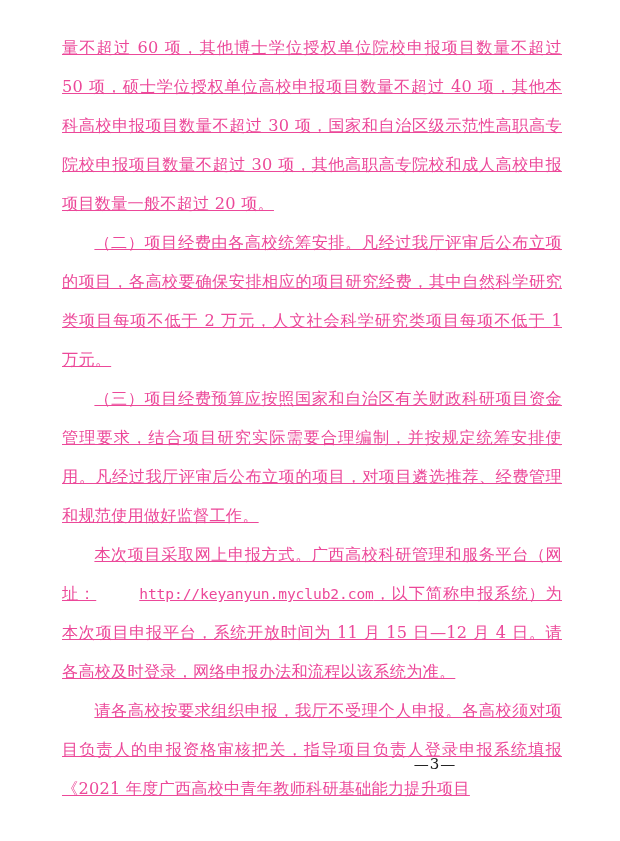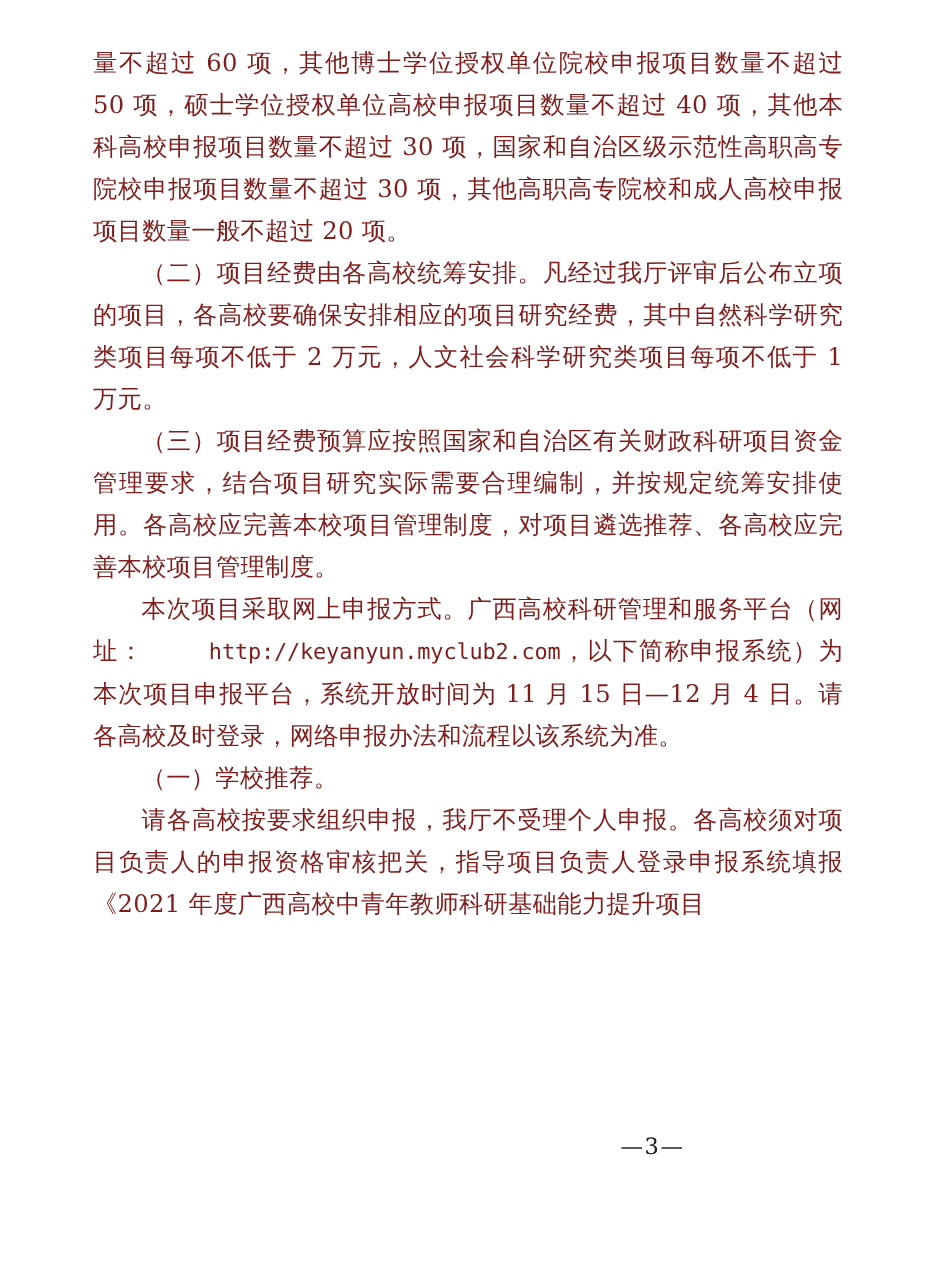--- a/index.html
+++ b/index.html
@@ -20,26 +20,27 @@
   }
   .content {
     position: absolute;
     left: 62px;
     top: 28px;
     width: 500px;
   }
   p {
     margin: 0;
     font-size: 16.2px;
-    line-height: 28px;
-    color: #7f1d1d;
+    line-height: 39px;
+    color: #ec4899;
     text-align: justify;
     text-justify: inter-ideograph;
     letter-spacing: 0.2px;
     font-family: "DejaVu Serif", "Liberation Serif", serif;
+    text-decoration: underline;
   }
   p.indent {
     text-indent: 2em;
   }
   p.heading {
     text-indent: 2em;
     font-weight: bold;
     font-family: "DejaVu Sans", "Liberation Sans", sans-serif;
     font-size: 16.5px;
     letter-spacing: 0.5px;
@@ -67,25 +68,24 @@
 </head>
 <body>
 
 <div class="page">
   <div class="content">
 
     <p class="plain">量不超过 60 项，其他博士学位授权单位院校申报项目数量不超过 50 项，硕士学位授权单位高校申报项目数量不超过 40 项，其他本科高校申报项目数量不超过 30 项，国家和自治区级示范性高职高专院校申报项目数量不超过 30 项，其他高职高专院校和成人高校申报项目数量一般不超过 20 项。</p>
 
     <p class="indent">（二）项目经费由各高校统筹安排。凡经过我厅评审后公布立项的项目，各高校要确保安排相应的项目研究经费，其中自然科学研究类项目每项不低于 2 万元，人文社会科学研究类项目每项不低于 1 万元。</p>
 
-    <p class="indent">（三）项目经费预算应按照国家和自治区有关财政科研项目资金管理要求，结合项目研究实际需要合理编制，并按规定统筹安排使用。各高校应完善本校项目管理制度，对项目遴选推荐、各高校应完善本校项目管理制度。</p>
+    <p class="indent">（三）项目经费预算应按照国家和自治区有关财政科研项目资金管理要求，结合项目研究实际需要合理编制，并按规定统筹安排使用。凡经过我厅评审后公布立项的项目，对项目遴选推荐、经费管理和规范使用做好监督工作。</p>
 
 
     <p class="indent"><span>本次项目采取网上申报方式。广西高校科研管理和服务平台（网址：</span><span class="mono">http://keyanyun.myclub2.com</span><span>，以下简称申报系统）为本次项目申报平台，系统开放时间为 11 月 15 日—12 月 4 日。请各高校及时登录，网络申报办法和流程以该系统为准。</span></p>
 
-    <p class="indent">（一）学校推荐。</p>
 
     <p class="indent">请各高校按要求组织申报，我厅不受理个人申报。各高校须对项目负责人的申报资格审核把关，指导项目负责人登录申报系统填报《2021 年度广西高校中青年教师科研基础能力提升项目</p>
 
   </div>
 
   <div class="footer">—3—</div>
 </div>
 
 </body></html>

